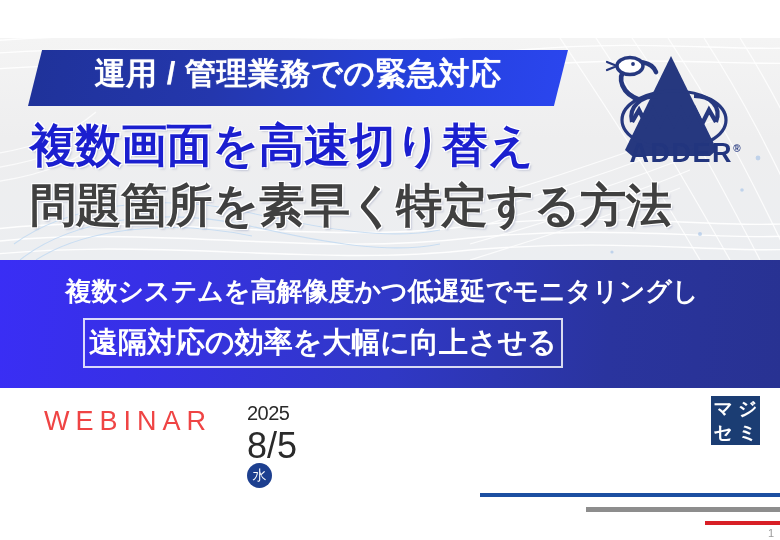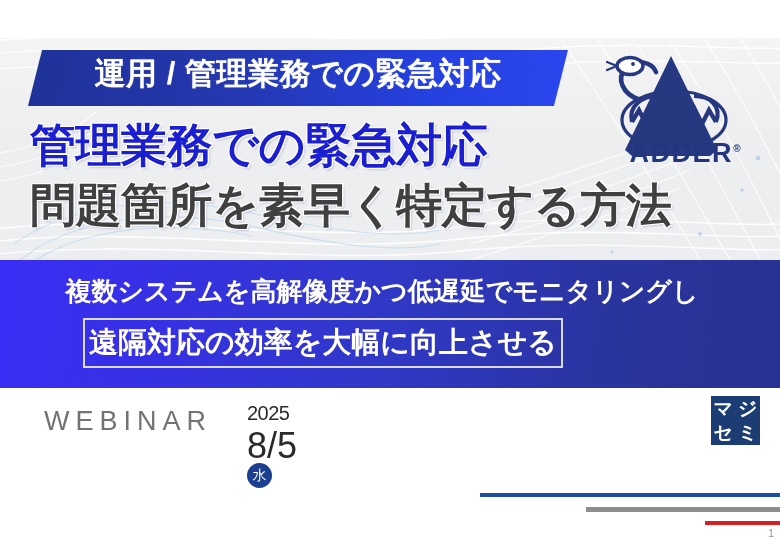--- a/index.html
+++ b/index.html
@@ -150,21 +150,21 @@
     font-size: 29px;
     font-weight: 700;
     white-space: nowrap;
   }
 
   
   .webinar-label {
     position: absolute;
     left: 44px;
     top: 406px;
-    color: #737373;
+    color: #ef4444;
     font-size: 27px;
     font-weight: 400;
     letter-spacing: 6px;
   }
   .date-row {
     position: absolute;
     left: 238px;
     top: 402px;
     display: flex;
     align-items: baseline;
@@ -289,21 +289,21 @@
       </g>
     </svg>
   </div>
 
   <div class="eyebrow">
     <div class="eyebrow-shape"></div>
     <div class="eyebrow-text">運用 / 管理業務での緊急対応</div>
   </div>
 
   <div class="headline">
-    <div class="headline-line l1">管理業務での緊急対応</div>
+    <div class="headline-line l1">複数画面を高速切り替え</div>
     <div class="headline-line l2">問題箇所を素早く特定する方法</div>
   </div>
 
   <svg class="adder-logo" viewBox="0 0 158 128">
 
     <path d="M79,12 L125,106 L33,106 Z" fill="#26387f"></path>
 
     <g fill="none" stroke="#26387f" stroke-width="3.2">
       <ellipse cx="82" cy="76" rx="52" ry="29"></ellipse>
     </g>

